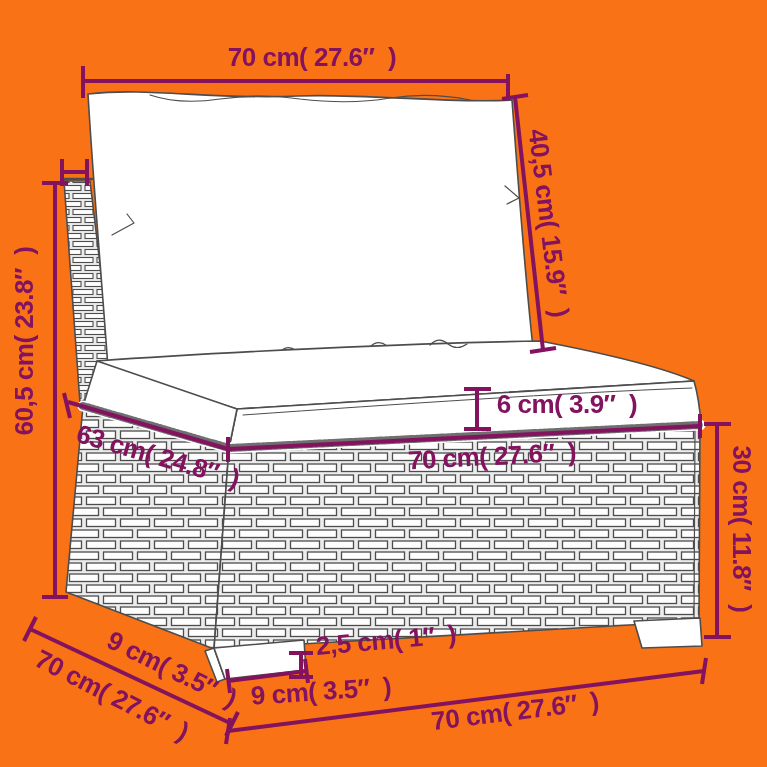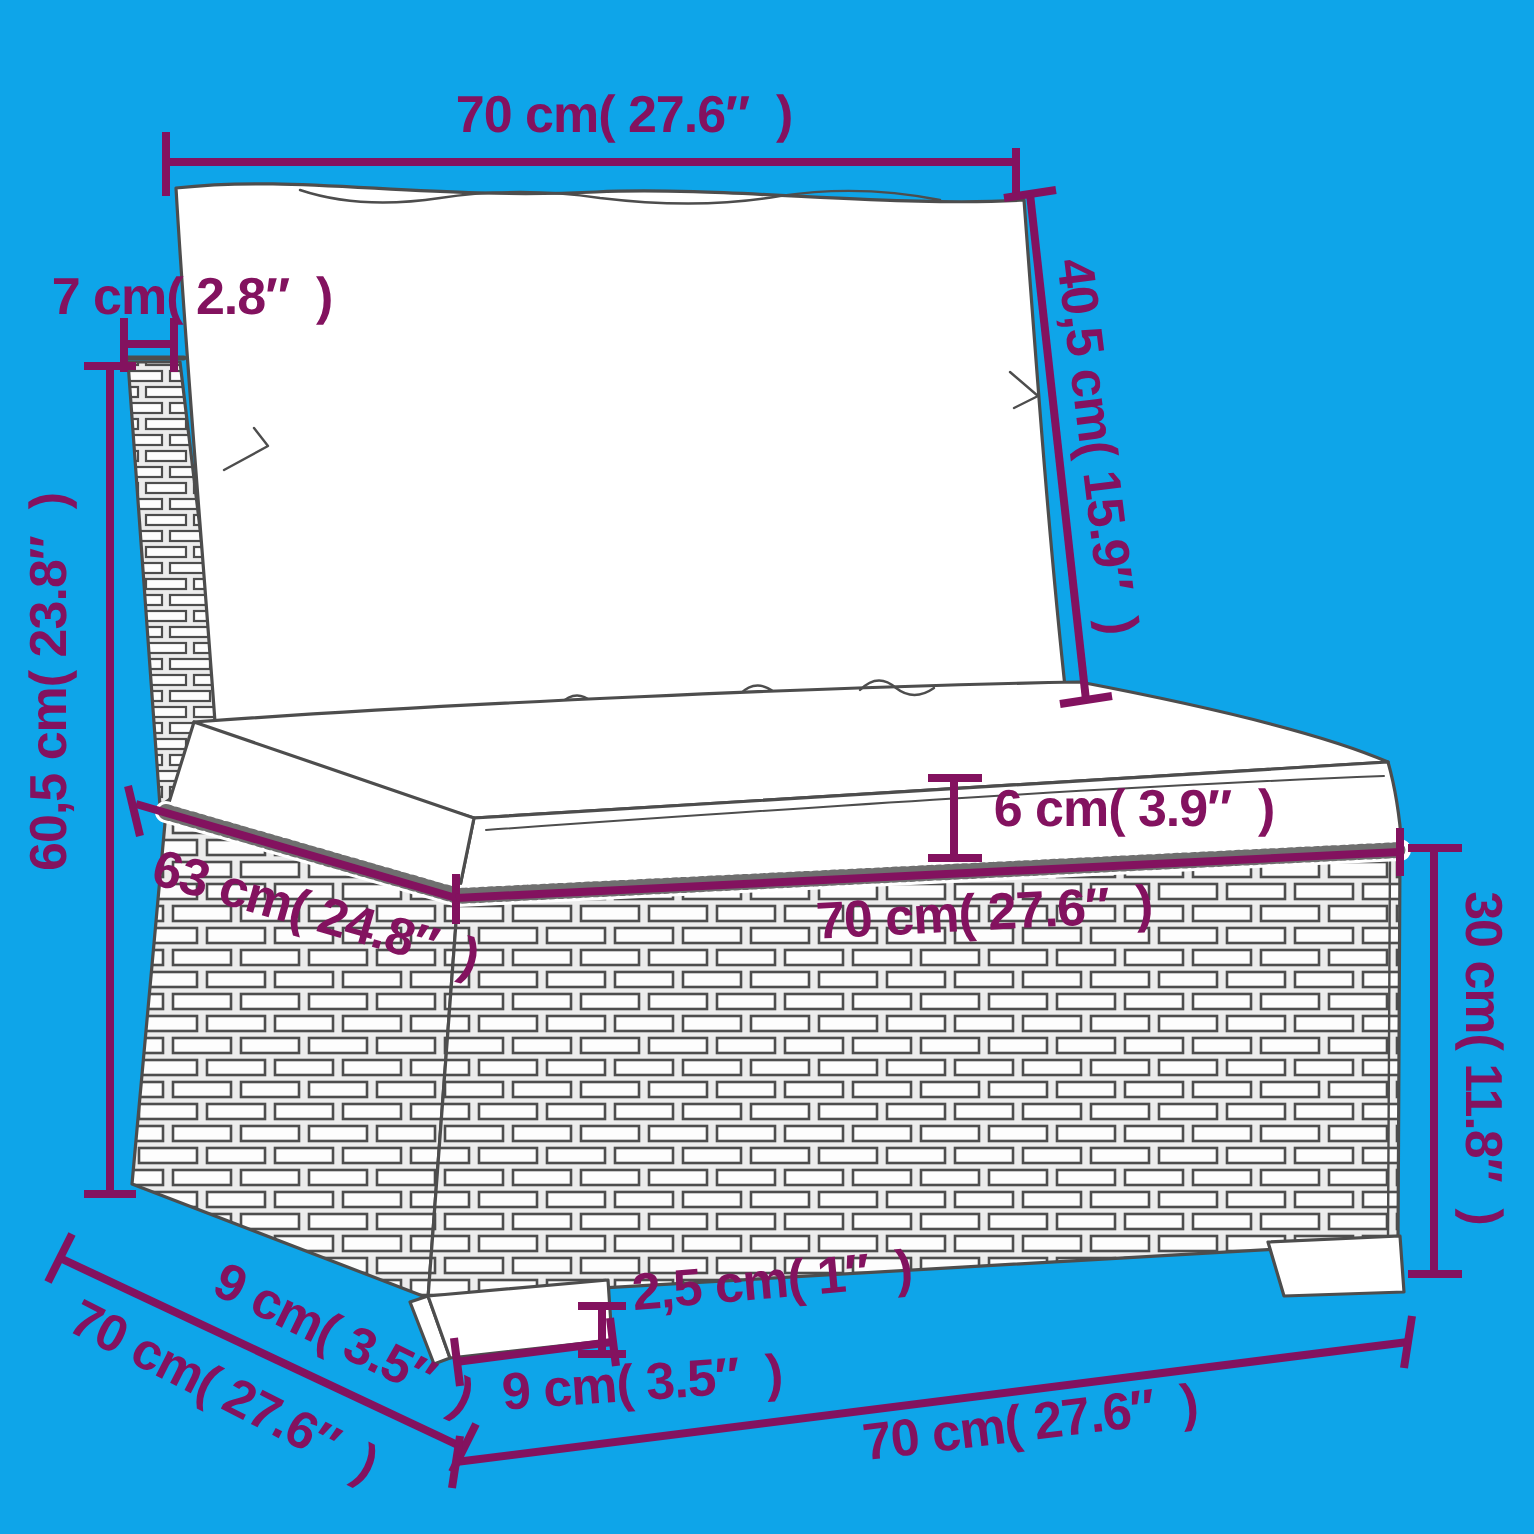--- a/index.html
+++ b/index.html
@@ -1,19 +1,19 @@
 <!DOCTYPE html>
 <html><head>
 <meta charset="utf-8">
 <style>
   html,body{margin:0;padding:0;background:#ffffff;}
   .stage{
     position:relative;
     width:767px;height:767px;
-    background:#0ea5e9;
+    background:#f97316;
     overflow:hidden;
     font-family:"Liberation Sans", sans-serif;
   }
   .stage svg{position:absolute;left:0;top:0;}
   .dim{
     position:absolute;
     color:#83125f;
     font-family:"Liberation Sans", sans-serif;
     font-weight:700;
     font-size:26px;
@@ -141,21 +141,20 @@
         <path d="M289,677 L313,677"></path>
 
       <path d="M228,731 L704,671"></path>
       <path d="M226,744 L230,718"></path>
         <path d="M702,684 L706,658"></path>
     </g>
   </svg>
 
   <div class="dim" style="left:312px;top:57px;--r:0deg">70 cm( 27.6″  )</div>
 
-  <div class="dim" style="left:96px;top:148px;--r:0deg">7 cm( 2.8″  )</div>
 
   <div class="dim" style="left:549px;top:223px;--r:83deg">40,5 cm( 15.9″  )</div>
 
   <div class="dim" style="left:24px;top:341px;--r:-90deg">60,5 cm( 23.8″  )</div>
 
   <div class="dim" style="left:567px;top:404px;--r:0deg">6 cm( 3.9″  )</div>
 
   <div class="dim" style="left:158px;top:456px;--r:16deg">63 cm( 24.8″  )</div>
 
   <div class="dim" style="left:492px;top:456px;--r:-3deg">70 cm( 27.6″  )</div>

